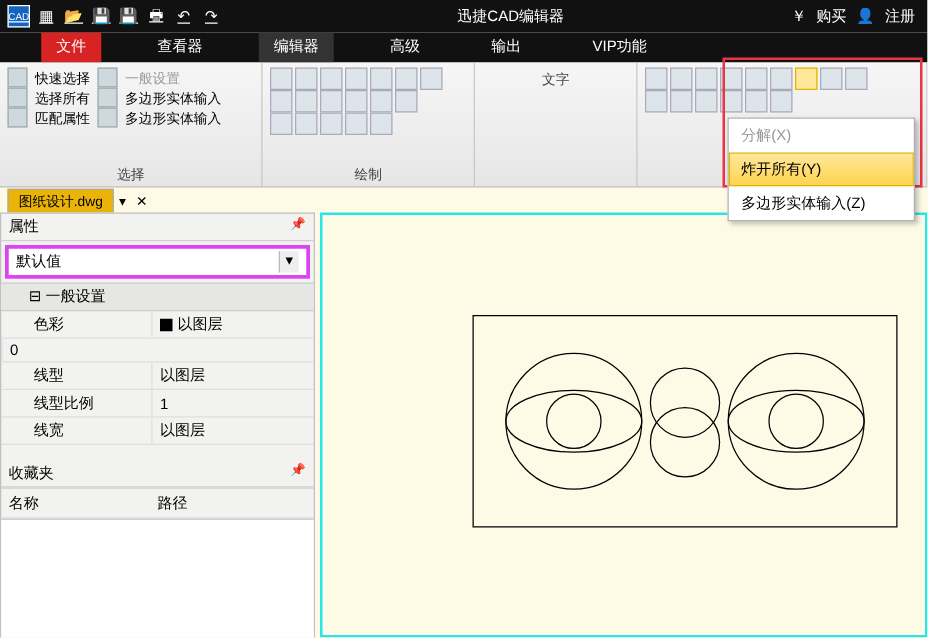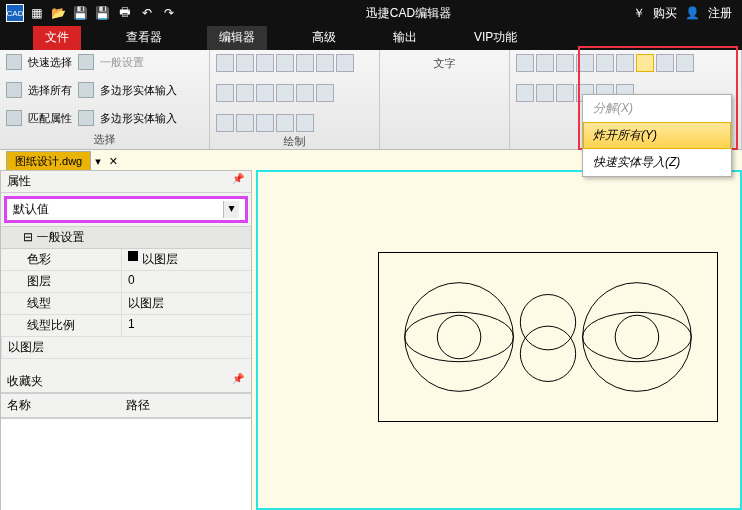--- a/index.html
+++ b/index.html
@@ -1,56 +1,56 @@
 <!DOCTYPE html>
 <html><head>
 <meta charset="utf-8">
 <style>
 * { margin: 0; padding: 0; box-sizing: border-box; font-family: "Microsoft YaHei", sans-serif; }
 body { width: 742px; height: 510px; background: #fdfae6; overflow: hidden; position: relative; }
 
 .titlebar { height: 26px; background: #111; color: #fff; display: flex; align-items: center; font-size: 12px; }
 .titlebar .qat { display: flex; gap: 4px; padding: 0 6px; }
-.titlebar .qat span { width: 18px; height: 18px; display: inline-flex; align-items: center; justify-content: center; }
+.titlebar .qat span { width: 18px; height: 18px; display: inline-flex; align-items: center; justify-content: center; text-decoration: underline; }
 .titlebar .title { flex: 1; text-align: center; }
 .titlebar .right { display: flex; gap: 8px; padding-right: 10px; align-items: center; }
 
 .menubar { height: 24px; background: #111; display: flex; font-size: 12px; }
 .menubar .tab { padding: 3px 12px; color: #fff; margin-left: 33px; }
 .menubar .tab.active { background: #d72323; }
 
 .ribbon { height: 100px; background: linear-gradient(#f6f6f6,#e6e6e6); border-bottom: 1px solid #bbb; display: flex; font-size: 11px; position: relative; }
 .panel { border-right: 1px solid #c8c8c8; padding: 4px 6px 2px 6px; display: flex; flex-direction: column; justify-content: space-between; }
-.panel .rows { display: flex; flex-direction: column; gap: 12px; }
+.panel .rows { display: flex; flex-direction: column; gap: 0; }
 .panel .row { display: flex; gap: 6px; align-items: center; white-space: nowrap; }
 .panel .row span.icon-box { width: 16px; height: 16px; background: #cfd8dc; display: inline-block; border: 1px solid #9aa; }
 .panel .label { text-align: center; color: #444; font-size: 11px; padding-top: 2px; }
 .small-icons { display: flex; gap: 2px; flex-wrap: wrap; max-width: 150px; }
 .small-icons span { width: 18px; height: 18px; background: #dde4ea; border: 1px solid #aab; }
 
 .highlight-box { position: absolute; top: -4px; right: 4px; width: 160px; height: 104px; border: 2px solid #e34; pointer-events: none; }
 
-.dropdown-menu { position: absolute; top: 94px; right: 10px; width: 150px; background: #fff; border: 1px solid #b0b0b0; box-shadow: 2px 2px 4px rgba(0,0,0,.25); font-size: 12px; z-index: 20; font-style: italic; }
+.dropdown-menu { position: absolute; top: 94px; right: 10px; width: 150px; background: #fff; border: 1px solid #b0b0b0; box-shadow: 2px 2px 4px rgba(0,0,0,.25); font-size: 12px; z-index: 20; }
 .dropdown-menu .mi { padding: 5px 10px; }
 .dropdown-menu .mi.disabled { color: #999; }
 .dropdown-menu .mi.hover { background: linear-gradient(#ffe89a,#ffd34f); border: 1px solid #e2b200; padding: 4px 9px; }
 
 .filetab { position: absolute; top: 150px; left: 6px; height: 22px; display: flex; align-items: center; font-size: 11px; }
 .filetab .ft { background: #eab308; border: 1px solid #aaa; padding: 2px 8px; }
 
 .sidebar { position: absolute; top: 170px; left: 0; width: 252px; background: #f2f2f0; border: 1px solid #c0c0c0; font-size: 12px; }
 .panel-head { display: flex; justify-content: space-between; padding: 2px 6px; border-bottom: 1px solid #cfcfcf; }
 .panel-head .pin { font-size: 10px; }
 .dd { padding: 2px 6px; display: flex; background: #fff; border: 3px solid #d946ef; margin: 3px; }
 .dd .val { flex: 1; }
 .dd .arr { width: 16px; text-align: center; background: #eee; border-left: 1px solid #bbb; }
 .cat { background: #e6e6e4; padding: 2px 22px; border-top: 1px solid #cfcfcf; border-bottom: 1px solid #cfcfcf; }
 .prop-row { display: flex; border-bottom: 1px solid #dedede; }
 .prop-row .k { width: 120px; padding: 2px 6px 2px 26px; }
-.prop-row .v { flex: 1; padding: 2px 6px; border-left: 1px solid #dedede; display: flex; align-items: flex-start; gap: 4px; }
+.prop-row .v { flex: 1; padding: 2px 6px; border-left: 1px solid #dedede; display: flex; align-items: center; gap: 4px; }
 .blk { width: 10px; height: 10px; background: #000; display: inline-block; }
 .fav-head { display: flex; padding: 3px 6px; border-top: 1px solid #cfcfcf; border-bottom: 1px solid #cfcfcf; }
 .fav-col { flex: 1; }
 .fav-body { height: 120px; background: #fff; border-top: 1px solid #cfcfcf; }
 
 .canvas-wrap { position: absolute; top: 170px; left: 256px; right: 0; bottom: 0; border: 2px solid #29e6e6; background: #fdfae6; }
 .drawing { position: absolute; top: 80px; left: 120px; width: 340px; height: 170px; border: 1px solid #000; }
 .drawing svg { width: 100%; height: 100%; }
 </style>
 </head>
@@ -167,21 +167,21 @@
       </div>
     </div>
   </div>
 
   <div class="highlight-box"></div>
 </div>
 
 <div class="dropdown-menu">
   <div class="mi disabled">分解(X)</div>
   <div class="mi hover">炸开所有(Y)</div>
-  <div class="mi">快速实体导入(Z)</div>
+  <div class="mi">多边形实体输入(Z)</div>
 </div>
 
 <div class="filetab">
   <div class="ft">图纸设计.dwg</div>
   <div style="padding:0 4px">▾</div>
   <div style="padding:0 4px">✕</div>
 </div>
 
 <div class="sidebar">
   <div class="panel-head">
@@ -194,32 +194,32 @@
   </div>
   <div class="cat">⊟ <span>一般设置</span></div>
   <div class="prop-row">
       <div class="k">色彩</div>
       <div class="v">
         <span class="blk"></span>
         <span>以图层</span>
       </div>
     </div>
   <div class="prop-row">
-      <div class="k">图层</div>
       <div class="v">0</div>
     </div>
   <div class="prop-row">
       <div class="k">线型</div>
       <div class="v">以图层</div>
     </div>
   <div class="prop-row">
       <div class="k">线型比例</div>
       <div class="v">1</div>
     </div>
   <div class="prop-row">
+      <div class="k">线宽</div>
       <div class="v">以图层</div>
     </div>
   <div style="height:12px"></div>
   <div class="panel-head">
     <span>收藏夹</span>
     <span class="pin">📌</span>
   </div>
   <div class="fav-head">
     <div class="fav-col">名称</div>
     <div class="fav-col">路径</div>

